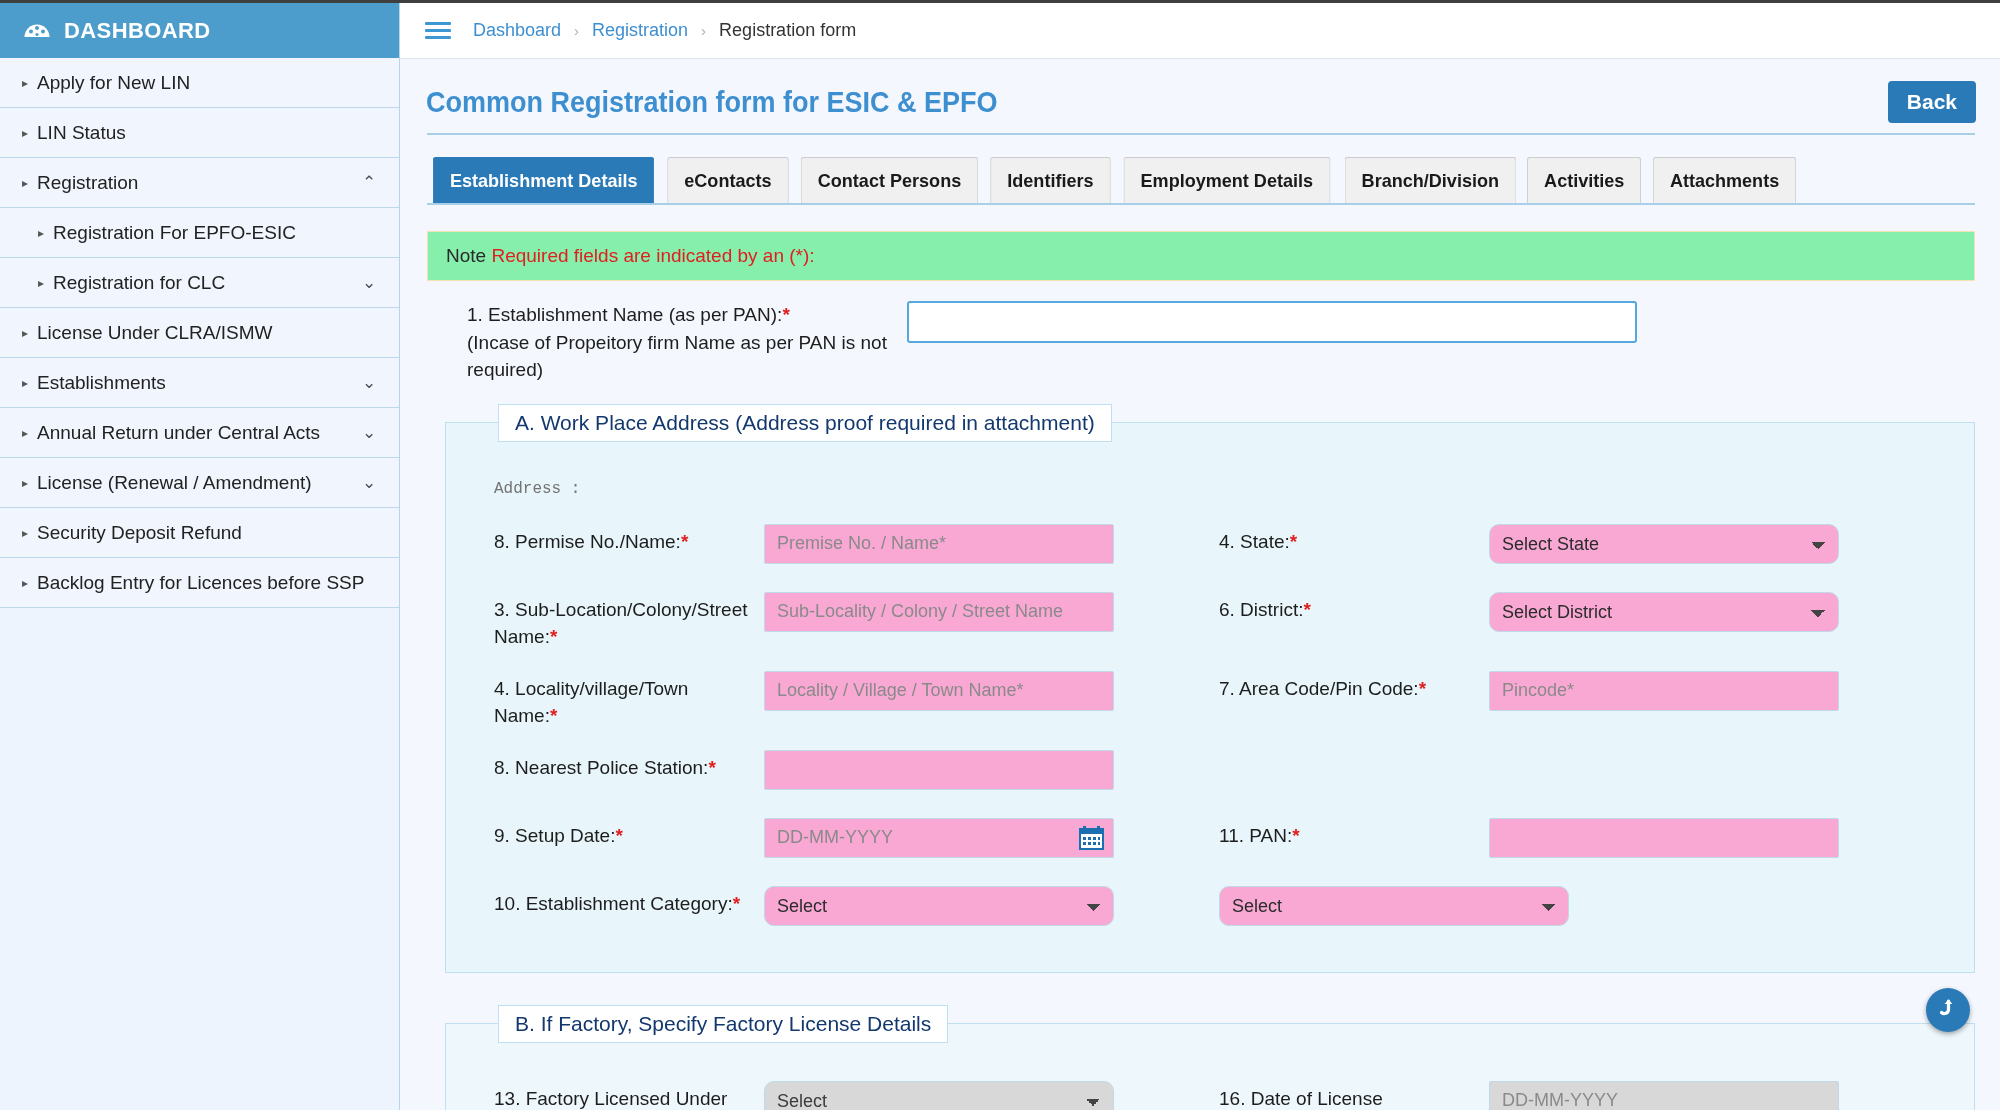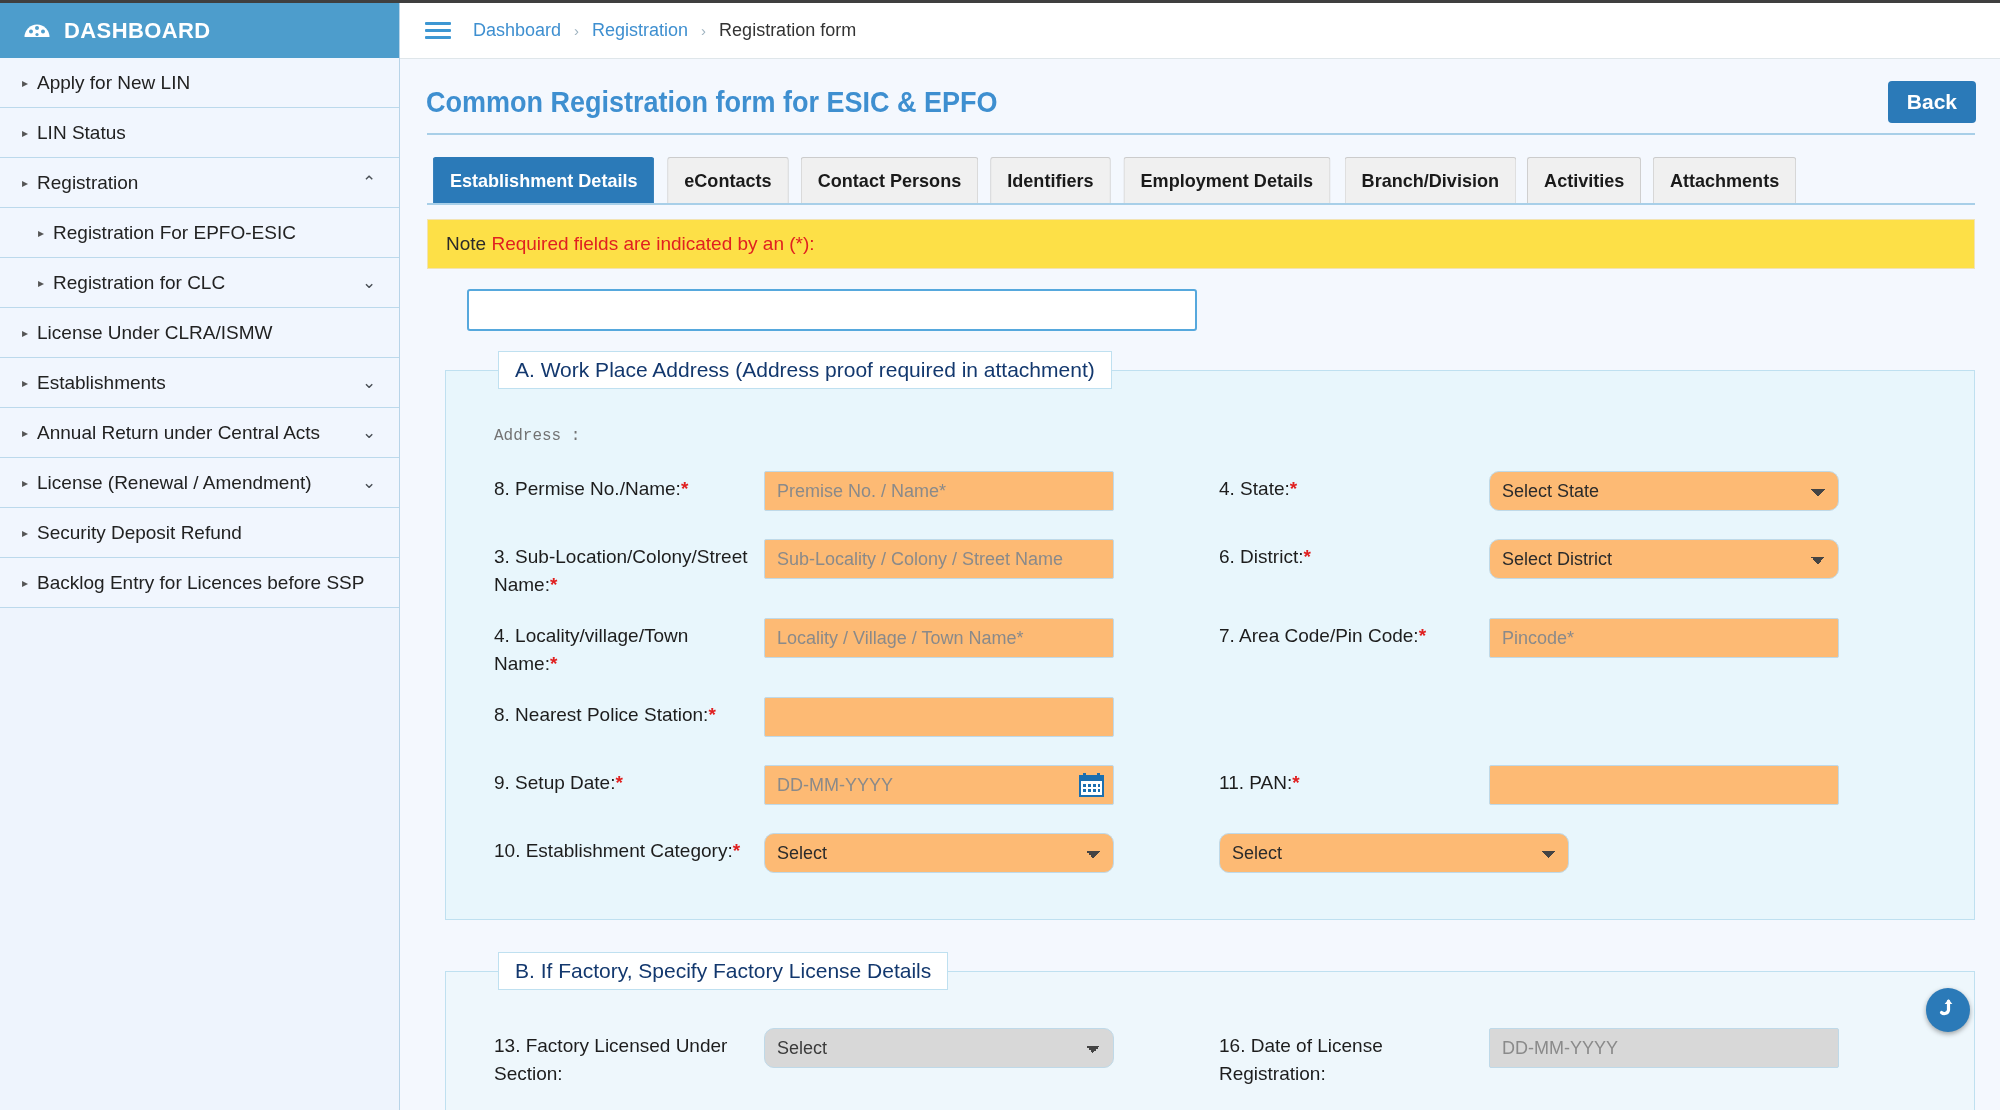--- a/index.html
+++ b/index.html
@@ -171,22 +171,22 @@
     transform: scaleX(0.95);
   }
   .tab.active {
     background: #2b7ab8;
     color: #ffffff;
     border-color: #2b7ab8;
   }
 
   
   .note {
-    margin-top: 14px;
-    background: #fde047;
+    margin-top: 26px;
+    background: #86efac;
     border: 1px solid #f2e3b3;
     padding: 13px 18px;
     font-size: 19px;
     color: #2a2a2a;
     font-family: "Liberation Sans Narrow", "Liberation Sans", sans-serif;
   }
   .note .req { color: #e02020; }
 
   
   .estname-row {
@@ -250,21 +250,21 @@
     line-height: 1.45;
     padding: 12px 14px 12px 0;
   }
   .fld-ctrl { padding: 8px 0 20px 0; }
   .spacer { }
 
   .inp, .sel {
     width: 350px;
     height: 40px;
     border: 1px solid #bfd9e8;
-    background: #fdba74;
+    background: #f9a8d4;
     font-size: 18px;
     color: #2b2b2b;
     padding: 0 12px;
     outline: none;
     border-radius: 2px;
     font-family: "Liberation Sans", sans-serif;
   }
   .inp::placeholder { color: #8a8a8a; }
   .sel {
     appearance: none;
@@ -415,20 +415,24 @@
             <div class="tab">Branch/Division</div>
             <div class="tab">Activities</div>
             <div class="tab">Attachments</div>
           </div>
 
         <div class="note">
           <span>Note </span><span class="req">Required fields are indicated by an (*):</span>
         </div>
 
         <div class="estname-row">
+          <div class="estname-label">
+            <span>1. Establishment Name (as per PAN):</span><span class="star">*</span><br>
+            <span>(Incase of Propeitory firm Name as per PAN is not required)</span>
+          </div>
           <input class="estname-input" type="text" placeholder="" style="">
         </div>
 
         <fieldset class="section">
           <legend>A. Work Place Address (Address proof required in attachment)</legend>
 
           <div class="addr-caption">Address :</div>
 
           <div class="grid">
 

